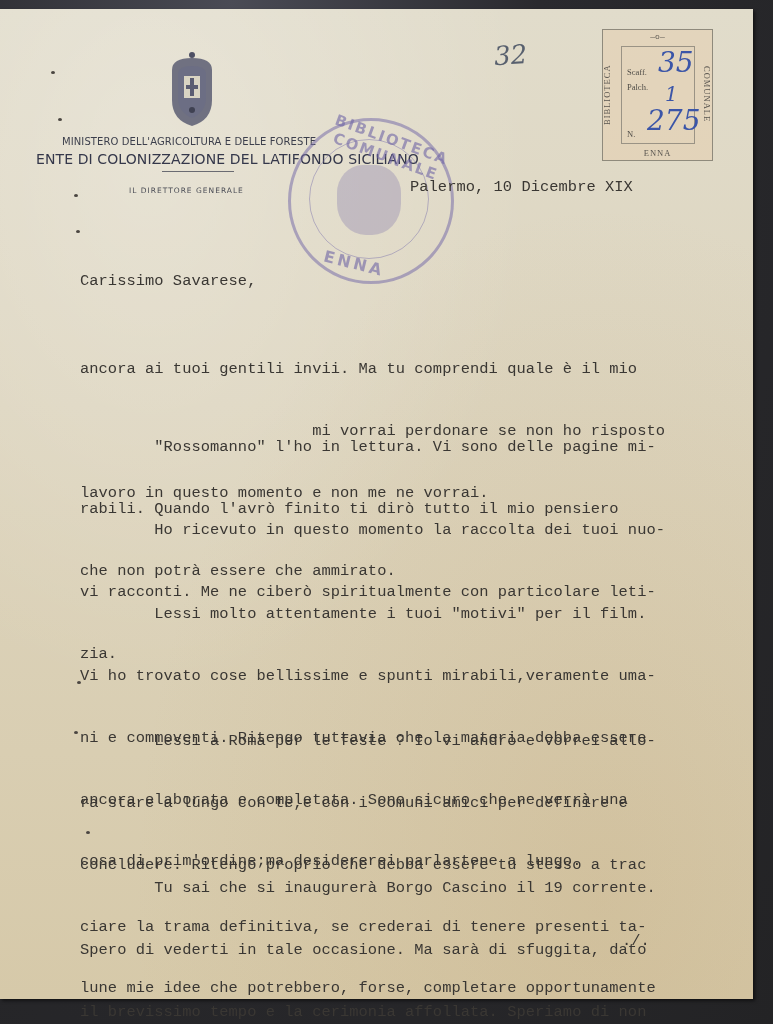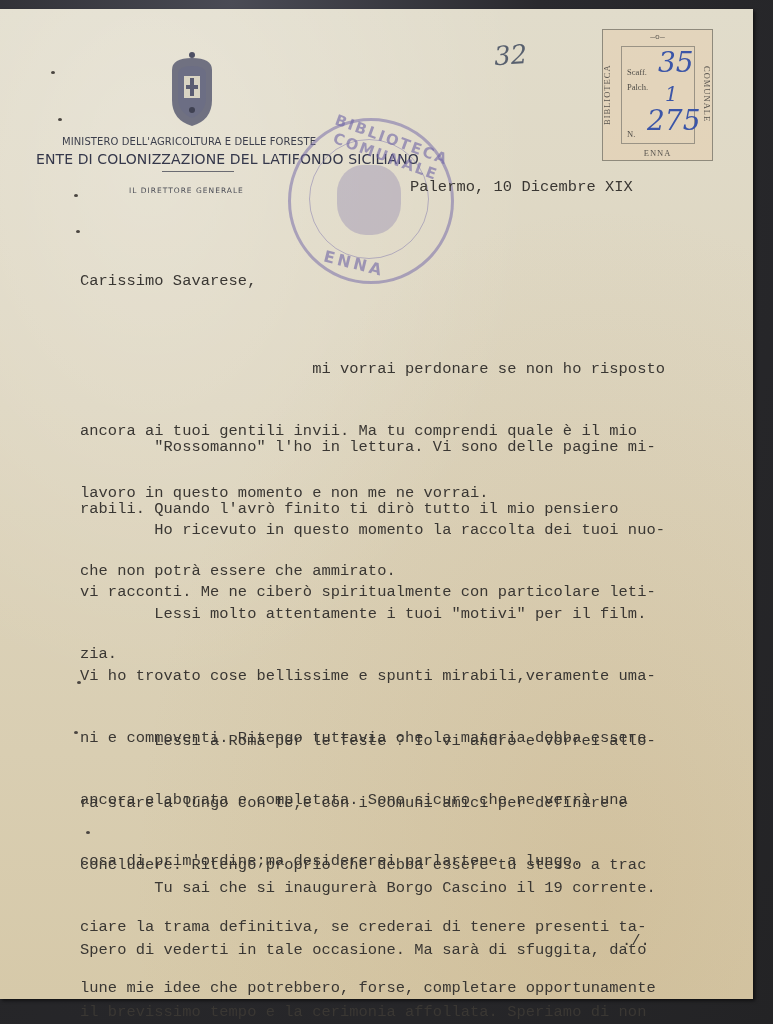--- a/index.html
+++ b/index.html
@@ -103,22 +103,22 @@
   <div class="ring"></div>
   <div class="crest"></div>
   <div class="arc-top">BIBLIOTECA COMUNALE</div>
   <div class="arc-bottom">ENNA</div>
 </div>
 
 <div class="typed date">Palermo, 10 Dicembre XIX</div>
 <div class="typed salutation">Carissimo Savarese,</div>
 
 <div class="typed para" style="top:310px;">
+  <div>ancora ai tuoi gentili invii. Ma tu comprendi quale è il mio</div>
   <div>                         mi vorrai perdonare se non ho risposto</div>
-  <div>ancora ai tuoi gentili invii. Ma tu comprendi quale è il mio</div>
   <div>lavoro in questo momento e non me ne vorrai.</div>
 </div>
 
 <div class="typed para" style="top:388px;">
   <div>        "Rossomanno" l'ho in lettura. Vi sono delle pagine mi-</div>
   <div>rabili. Quando l'avrò finito ti dirò tutto il mio pensiero</div>
   <div>che non potrà essere che ammirato.</div>
 </div>
 
 <div class="typed para" style="top:471px;">

